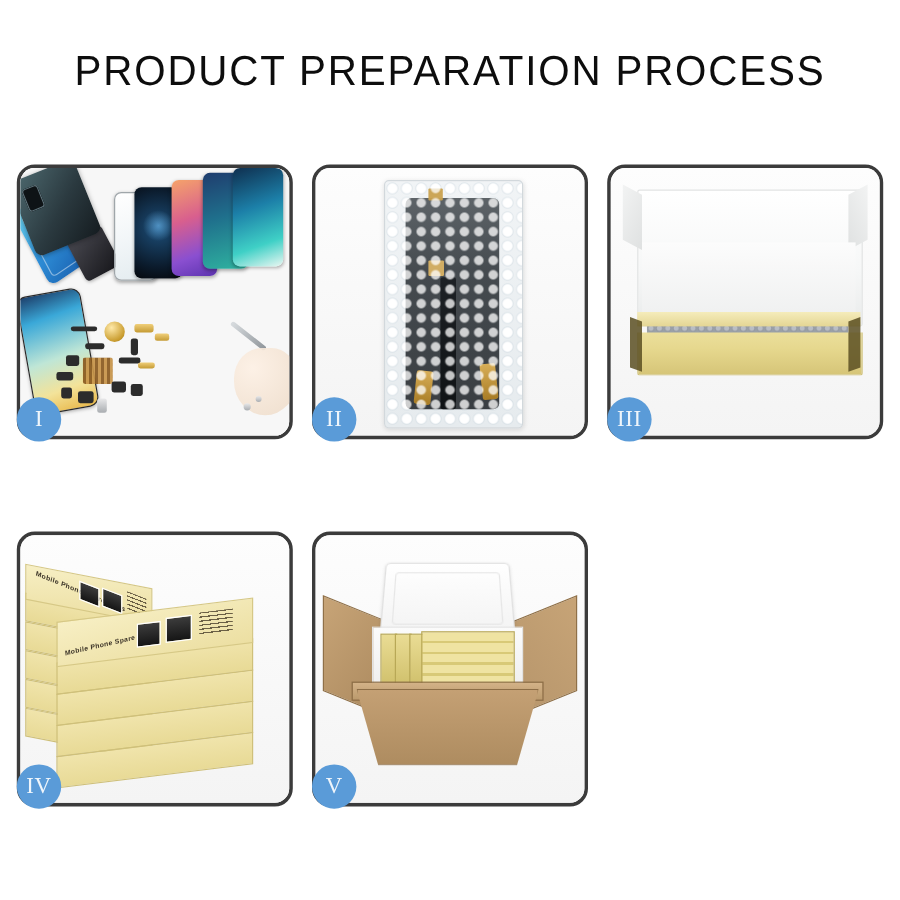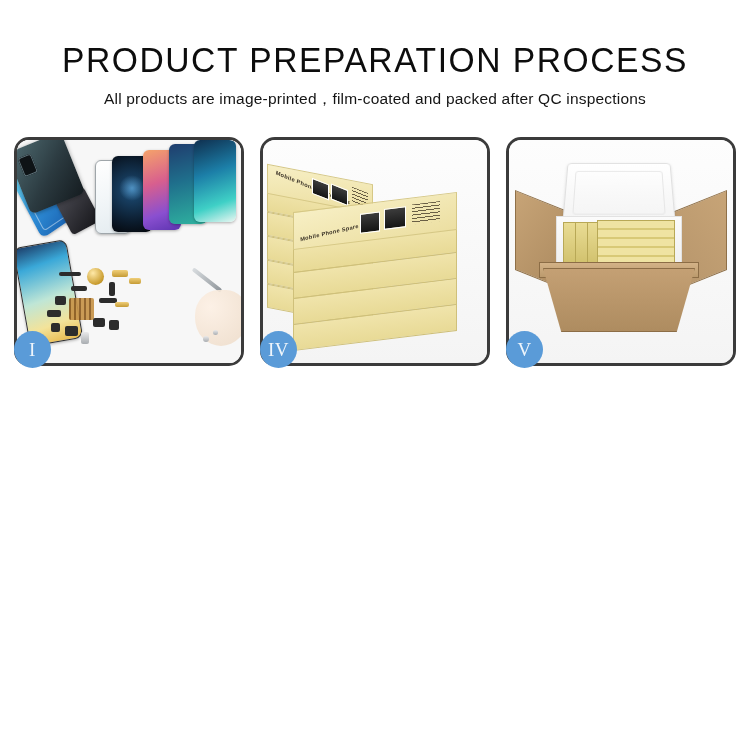--- a/index.html
+++ b/index.html
@@ -320,21 +320,20 @@
   .p6 .tab1{position:absolute;left:44px;top:100px;width:16px;height:14px;background:rgba(140,112,74,.55);transform:skewY(22deg);}
   .p6 .tab2{position:absolute;left:46px;top:150px;width:16px;height:14px;background:rgba(140,112,74,.55);transform:skewY(22deg);}
 </style>
 </head>
 <body>
 
 <div class="page">
 
   <div class="header">
     <div class="title">PRODUCT PREPARATION PROCESS</div>
-    <div class="subtitle">All products are image-printed，film-coated and packed after QC inspections</div>
   </div>
 
   <div class="grid">
 
     <div class="panel p1">
       <div class="panel-inner">
         <div class="bg"></div>
         <div class="ph ph-blue"></div>
         <div class="ph ph-darkpart"></div>
         <div class="ph ph-glass"></div>
@@ -361,21 +360,49 @@
         <div class="part" style="left:54px;top:146px;width:16px;height:5px;"></div>
         <div class="ph-back"></div>
         <div class="tweezer"></div>
         <div class="hand"></div>
         <div class="part silver" style="left:186px;top:196px;width:6px;height:6px;border-radius:50%;"></div>
         <div class="part silver" style="left:196px;top:190px;width:5px;height:5px;border-radius:50%;"></div>
       </div>
       <div class="badge">I</div>
     </div>
 
-
+    <div class="panel p2">
+      <div class="panel-inner">
+        <div class="bubblebag">
+          <div class="lcd"></div>
+          <div class="flex"></div>
+          <div class="tapeA"></div>
+          <div class="tapeB"></div>
+          <div class="tapeC"></div>
+          <div class="tapeD"></div>
+          <div class="overlay"></div>
+        </div>
+      </div>
+      <div class="badge">II</div>
+    </div>
+
+    <div class="panel p3">
+      <div class="panel-inner">
+        <div class="lid"></div>
+        <div class="lidL"></div>
+        <div class="lidR"></div>
+        <div class="foam"></div>
+        <div class="bubbles"></div>
+        <div class="boxlip"></div>
+        <div class="boxfront"></div>
+        <div class="sideL"></div>
+        <div class="sideR"></div>
+      </div>
+      <div class="badge">III</div>
+    </div>
 
     <div class="panel p4">
       <div class="panel-inner">
         <div class="stack">
 
           <div class="kbox" style="left:4px;top:58px;width:104px;height:22px;transform:skewY(11deg);"></div>
           <div class="kbox" style="left:4px;top:82px;width:104px;height:22px;transform:skewY(11deg);"></div>
           <div class="kbox" style="left:4px;top:106px;width:104px;height:22px;transform:skewY(11deg);"></div>
           <div class="kbox" style="left:4px;top:130px;width:104px;height:22px;transform:skewY(11deg);"></div>
           <div class="kbox" style="left:4px;top:154px;width:104px;height:22px;transform:skewY(11deg);"></div>

